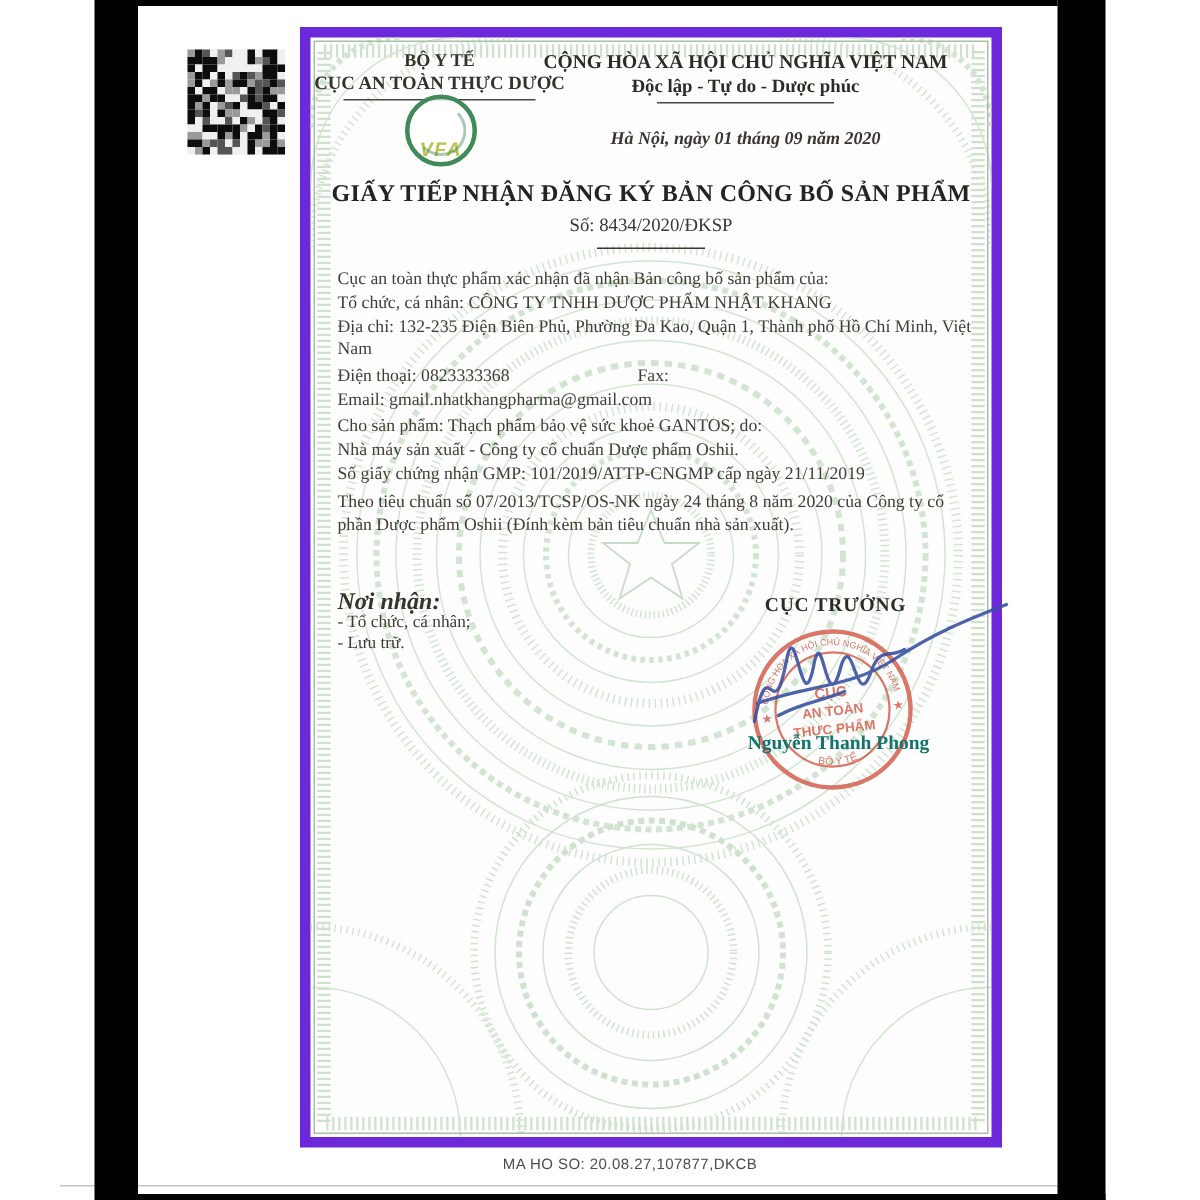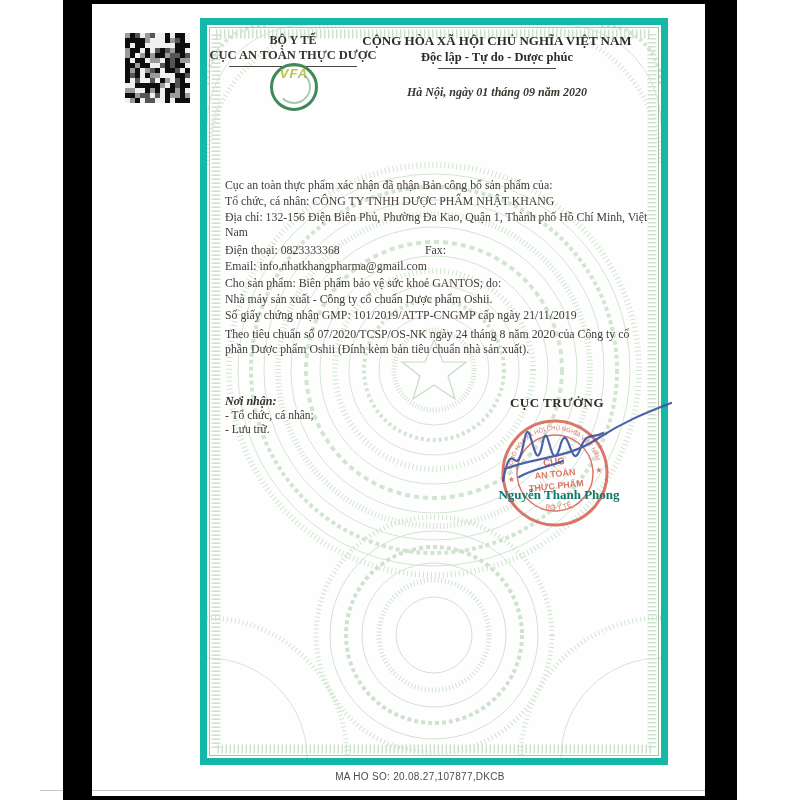--- a/index.html
+++ b/index.html
@@ -11,32 +11,32 @@
   .band-right{left:705px;top:0;width:32px;height:800px;}
   .edge-top{left:92px;top:0;width:613px;height:4px;}
   .edge-bottom{left:92px;top:796px;width:645px;height:4px;}
   .hairline{position:absolute;left:40px;top:790px;width:697px;height:1px;background:#c6c6c6;}
   
   .qr{position:absolute;left:125px;top:33px;width:65px;height:70px;display:grid;
       grid-template-columns:repeat(13,1fr);grid-auto-rows:1fr;background:#eee;}
   .qr i{display:block;}
   
   .cert{position:absolute;left:200px;top:18px;width:468px;height:747px;box-sizing:border-box;
-        border:7px solid #14b8a6;background:#fefefe;}
+        border:7px solid #6d28d9;background:#fefefe;}
   .cert-inner-line{position:absolute;inset:2px;border:1px solid #a6c1a6;pointer-events:none;}
   .guilloche{position:absolute;left:0;top:0;pointer-events:none;}
   .abs{position:absolute;}
   
   .hdr-left{left:2px;top:8px;width:168px;text-align:center;line-height:1.25;}
   .ministry{font-size:12px;font-weight:bold;color:#35322c;}
   .dept{font-size:12.5px;font-weight:bold;color:#35322c;white-space:nowrap;}
   .rule-left{width:128px;margin:2px auto 0;border-top:1.5px solid #4a463f;}
   .vfa-logo{position:absolute;left:61px;top:30px;width:48px;height:48px;border-radius:50%;
             border:3px solid #3f8a58;background:rgba(255,255,255,0.75);box-sizing:border-box;
-            display:flex;align-items:flex-start;justify-content:center;}
+            display:flex;align-items:flex-end;justify-content:center;}
   .vfa-logo:after{content:"";position:absolute;inset:4px;border-radius:50%;
             border:2px solid rgba(63,138,88,0.45);border-top-color:transparent;border-left-color:transparent;}
   .vfa-text{font-style:italic;font-weight:bold;font-size:13px;color:#b9c24b;
             font-family:"Liberation Sans",sans-serif;letter-spacing:1px;}
   .hdr-right{left:150px;top:8px;width:280px;text-align:center;line-height:1.25;}
   .nat1{font-size:13px;font-weight:bold;color:#2e2b26;white-space:nowrap;}
   .nat2{font-size:12.5px;font-weight:bold;color:#2e2b26;margin-top:1px;}
   .rule-right{width:118px;margin:2px auto 0;border-top:1.5px solid #4a463f;}
   .dateline{margin-top:16px;font-style:italic;font-weight:600;font-size:12px;color:#3a362f;}
   
@@ -46,21 +46,21 @@
   .title-rule{width:72px;margin:7px auto 0;border-top:1.5px solid #3c3832;}
   
   .body-block{left:18px;top:153px;width:424px;font-size:11.8px;line-height:14.6px;color:#403c36;}
   .body-block p{margin:0 0 1.5px;}
   .phone-line{position:relative;}
   .fax{position:absolute;left:200px;top:0;}
   .gap4{margin-top:4px !important;}
   .gap5{margin-top:5px !important;}
   
   .noi-nhan{left:18px;top:370px;font-size:11.5px;line-height:13.8px;}
-  .noi-nhan-label{font-weight:bold;font-style:italic;font-size:12px;color:#36332d;}
+  .noi-nhan-label{font-weight:bold;font-style:italic;font-size:16px;color:#36332d;}
   .signer-title{left:250px;top:370px;width:200px;text-align:center;font-weight:bold;
                 font-size:13px;letter-spacing:0.5px;color:#2e2b26;}
   .stamp{left:288px;top:388px;width:120px;height:120px;opacity:0.85;transform:rotate(-6deg);}
   .signature{left:268px;top:374px;width:205px;height:110px;}
   .signer-name{left:252px;top:462px;width:200px;text-align:center;font-weight:bold;
                font-size:13px;color:#0f766e;}
   
   .file-code{position:absolute;left:150px;top:771px;width:540px;text-align:center;
              font-family:"Liberation Sans","DejaVu Sans",sans-serif;font-size:10px;
              letter-spacing:0.3px;color:#4c4c4c;}
@@ -318,34 +318,39 @@
       </div>
     </div>
 
     <div class="abs hdr-right">
       <div class="nat1">CỘNG HÒA XÃ HỘI CHỦ NGHĨA VIỆT NAM</div>
       <div class="nat2">Độc lập - Tự do - Dược phúc</div>
       <div class="rule-right"></div>
       <div class="dateline">Hà Nội, ngày 01 tháng 09 năm 2020</div>
     </div>
 
+    <div class="abs title-block">
+      <div class="doc-title">GIẤY TIẾP NHẬN ĐĂNG KÝ BẢN CÔNG BỐ SẢN PHẨM</div>
+      <div class="doc-number">Số: 8434/2020/ĐKSP</div>
+      <div class="title-rule"></div>
+    </div>
 
     <div class="abs body-block">
       <p>Cục an toàn thực phẩm xác nhận đã nhận Bản công bố sản phẩm của:</p>
       <p>Tổ chức, cá nhân: CÔNG TY TNHH DƯỢC PHẨM NHẬT KHANG</p>
-      <p>Địa chỉ: 132-156 Điện Biên Phủ, Phường Đa Kao, Quận 1, Thành phố Hồ Chí Minh, Việt Nam</p>
+      <p>Địa chỉ: 132-235 Điện Biên Phủ, Phường Đa Kao, Quận 1, Thành phố Hồ Chí Minh, Việt Nam</p>
       <p class="phone-line gap4">
         <span>Điện thoại: 0823333368</span>
         <span class="fax">Fax:</span>
       </p>
-      <p>Email: info.nhatkhangpharma@gmail.com</p>
-      <p>Cho sản phẩm: Biên phẩm bảo vệ sức khoẻ GANTOS; do:</p>
+      <p>Email: gmail.nhatkhangpharma@gmail.com</p>
+      <p>Cho sản phẩm: Thạch phẩm bảo vệ sức khoẻ GANTOS; do:</p>
       <p>Nhà máy sản xuất - Công ty cổ chuẩn Dược phẩm Oshii.</p>
       <p>Số giấy chứng nhận GMP: 101/2019/ATTP-CNGMP cấp ngày 21/11/2019</p>
-      <p class="gap5">Theo tiêu chuẩn số 07/2020/TCSP/OS-NK ngày 24 tháng 8 năm 2020 của Công ty cổ phần Dược phẩm Oshii (Đính kèm bản tiêu chuẩn nhà sản xuất).</p>
+      <p class="gap5">Theo tiêu chuẩn số 07/2013/TCSP/OS-NK ngày 24 tháng 8 năm 2020 của Công ty cổ phần Dược phẩm Oshii (Đính kèm bản tiêu chuẩn nhà sản xuất).</p>
     </div>
 
     <div class="abs noi-nhan">
       <div class="noi-nhan-label">Nơi nhận:</div>
       <div>- Tổ chức, cá nhân;</div>
       <div>- Lưu trữ.</div>
     </div>
 
     <div class="abs signer-title">CỤC TRƯỞNG</div>
 

